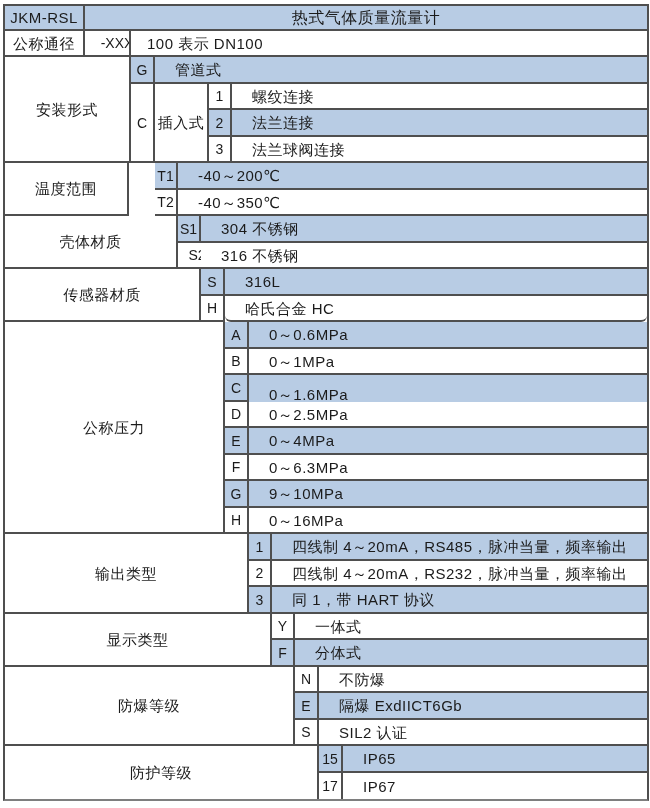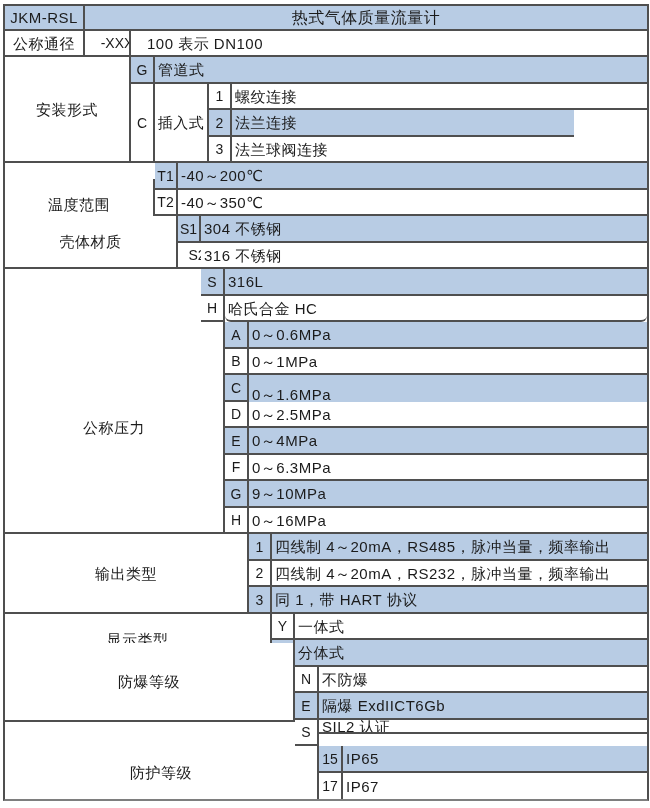--- a/index.html
+++ b/index.html
@@ -21,21 +21,21 @@
     background:#fff;
   }
   .cell{
     position:absolute;box-sizing:border-box;
     border-right:2px solid var(--bd);border-bottom:2px solid var(--bd);
     background:#fff;display:flex;align-items:center;justify-content:center;
     font-size:15px;line-height:1;white-space:nowrap;overflow:hidden;
     letter-spacing:0.5px;
   }
   .blue{background:var(--blue);}
-  .val{justify-content:flex-start;padding-left:3px;}
+  .val{justify-content:flex-start;padding-left:20px;}
   .pad16{padding-left:16px;}
   .code{font-size:14px;letter-spacing:0;}
   .no-rb{border-right:none;}
   .no-bb{border-bottom:none;}
   .title{font-size:16px;}
 </style>
 </head>
 <body>
 
 <div class="canvas">
@@ -49,36 +49,37 @@
     <div class="cell val pad16 no-rb" style="left:126px;top:25px;width:516px;height:26px;">100 表示 DN100</div>
 
     <div class="cell" style="left:0;top:51px;width:126px;height:106px;">安装形式</div>
     <div class="cell code blue" style="left:126px;top:51px;width:24px;height:27px;">G</div>
     <div class="cell val blue no-rb" style="left:150px;top:51px;width:492px;height:27px;">管道式</div>
     <div class="cell code" style="left:126px;top:78px;width:24px;height:79px;">C</div>
     <div class="cell" style="left:150px;top:78px;width:54px;height:79px;">插入式</div>
     <div class="cell code" style="left:204px;top:78px;width:23px;height:26px;">1</div>
     <div class="cell val no-rb" style="left:227px;top:78px;width:415px;height:26px;">螺纹连接</div>
     <div class="cell code blue" style="left:204px;top:104px;width:23px;height:27px;">2</div>
-    <div class="cell val blue no-rb" style="left:227px;top:104px;width:342px;height:27px;">法兰连接</div>
+    <div class="cell val blue no-rb" style="left:227px;top:104px;width:415px;height:27px;">法兰连接</div>
     <div class="cell code" style="left:204px;top:131px;width:23px;height:26px;">3</div>
     <div class="cell val no-rb" style="left:227px;top:131px;width:415px;height:26px;">法兰球阀连接</div>
 
-    <div class="cell" style="left:0;top:173px;width:150px;height:53px;">温度范围</div>
+    <div class="cell" style="left:0;top:157px;width:124px;height:53px;">温度范围</div>
     <div class="cell code blue" style="left:150px;top:157px;width:23px;height:27px;">T1</div>
     <div class="cell val blue no-rb" style="left:173px;top:157px;width:469px;height:27px;">-40～200℃</div>
     <div class="cell code" style="left:150px;top:184px;width:23px;height:26px;">T2</div>
     <div class="cell val no-rb" style="left:173px;top:184px;width:469px;height:26px;">-40～350℃</div>
 
     <div class="cell" style="left:0;top:210px;width:173px;height:53px;">壳体材质</div>
     <div class="cell code blue" style="left:173px;top:210px;width:23px;height:27px;">S1</div>
     <div class="cell val blue no-rb" style="left:196px;top:210px;width:446px;height:27px;">304 不锈钢</div>
     <div class="cell code" style="left:173px;top:237px;width:40px;height:26px;">S2</div>
     <div class="cell val no-rb" style="left:196px;top:237px;width:446px;height:26px;">316 不锈钢</div>
 
+    <div class="cell" style="left:0;top:263px;width:196px;height:53px;">传感器材质</div>
     <div class="cell code blue" style="left:196px;top:263px;width:24px;height:27px;">S</div>
     <div class="cell val blue no-rb" style="left:220px;top:263px;width:422px;height:27px;">316L</div>
     <div class="cell code" style="left:196px;top:290px;width:24px;height:26px;">H</div>
     <div class="cell val no-rb" style="left:220px;top:290px;width:422px;height:26px;border-radius:6px;">哈氏合金 HC</div>
 
     <div class="cell" style="left:0;top:316px;width:220px;height:212px;">公称压力</div>
     <div class="cell code blue" style="left:220px;top:316px;width:24px;height:27px;">A</div>
     <div class="cell val blue no-rb" style="left:244px;top:316px;width:398px;height:27px;">0～0.6MPa</div>
     <div class="cell code" style="left:220px;top:343px;width:24px;height:26px;">B</div>
     <div class="cell val no-rb" style="left:244px;top:343px;width:398px;height:26px;">0～1MPa</div>
@@ -102,27 +103,27 @@
     <div class="cell val no-rb" style="left:267px;top:555px;width:375px;height:26px;">四线制 4～20mA，RS232，脉冲当量，频率输出</div>
     <div class="cell code blue" style="left:244px;top:581px;width:23px;height:27px;">3</div>
     <div class="cell val blue no-rb" style="left:267px;top:581px;width:375px;height:27px;">同 1，带 HART 协议</div>
 
     <div class="cell" style="left:0;top:608px;width:267px;height:53px;">显示类型</div>
     <div class="cell code" style="left:267px;top:608px;width:23px;height:26px;">Y</div>
     <div class="cell val no-rb" style="left:290px;top:608px;width:352px;height:26px;">一体式</div>
     <div class="cell code blue" style="left:267px;top:634px;width:23px;height:27px;">F</div>
     <div class="cell val blue no-rb" style="left:290px;top:634px;width:352px;height:27px;">分体式</div>
 
-    <div class="cell" style="left:0;top:637px;width:290px;height:79px;">防爆等级</div>
+    <div class="cell" style="left:0;top:661px;width:290px;height:79px;">防爆等级</div>
     <div class="cell code" style="left:290px;top:661px;width:24px;height:26px;">N</div>
     <div class="cell val no-rb" style="left:314px;top:661px;width:328px;height:26px;">不防爆</div>
     <div class="cell code blue" style="left:290px;top:687px;width:24px;height:27px;">E</div>
     <div class="cell val blue no-rb" style="left:314px;top:687px;width:328px;height:27px;">隔爆 ExdIICT6Gb</div>
     <div class="cell code" style="left:290px;top:714px;width:24px;height:26px;">S</div>
-    <div class="cell val no-rb" style="left:314px;top:714px;width:328px;height:14px;">SIL2 认证</div>
+    <div class="cell val no-rb" style="left:314px;top:714px;width:328px;height:26px;">SIL2 认证</div>
 
     <div class="cell no-bb" style="left:0;top:740px;width:314px;height:53px;">防护等级</div>
     <div class="cell code blue" style="left:314px;top:740px;width:24px;height:27px;">15</div>
     <div class="cell val blue no-rb" style="left:338px;top:740px;width:304px;height:27px;">IP65</div>
     <div class="cell code no-bb" style="left:314px;top:767px;width:24px;height:26px;">17</div>
     <div class="cell val no-rb no-bb" style="left:338px;top:767px;width:304px;height:26px;">IP67</div>
 
   </div>
 </div>
 

